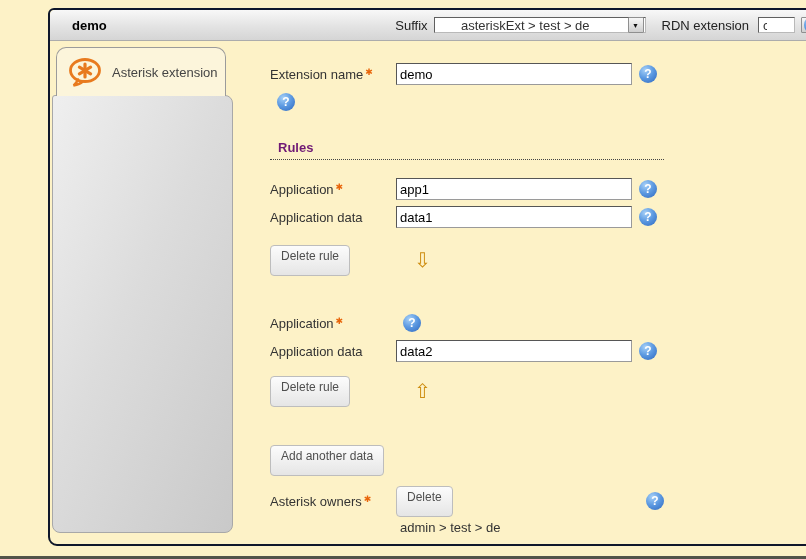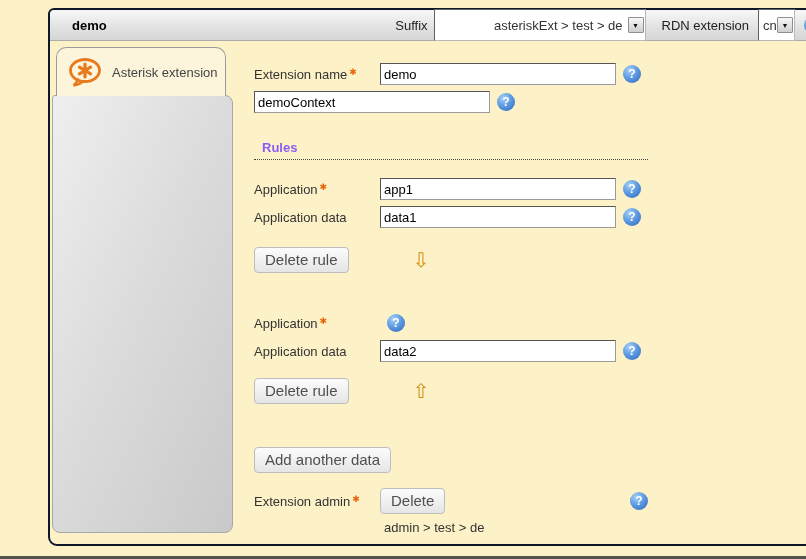--- a/index.html
+++ b/index.html
@@ -17,22 +17,22 @@
   
   .header-bar {
     height:31px; background:linear-gradient(#F8F8F8,#E3E3E3 55%,#D5D5D5);
     border-bottom:1px solid #ACACAC; border-radius:5px 5px 0 0;
     display:flex; align-items:center; padding:0 14px 0 22px;
   }
   .title { font-weight:bold; color:#000; }
   .header-right { margin-left:auto; display:flex; align-items:center; }
   .hdr-label { color:#222; }
   .fake-select {
-    background:#fff; height:32px; display:flex; align-items:center;
-    border:1px solid #777; border-color:#5F5F5F #B9B9B9 #B9B9B9 #5F5F5F;
+    background:#fff; height:16px; display:flex; align-items:center;
+    border:1px solid #777; border-color:#5F5F5F #B9B9B9 #B9B9B9 #5F5F5F;gap:33px;
   }
   .select-text { flex:1; padding:0 4px; white-space:nowrap; overflow:hidden; }
   .align-r { text-align:right; }
   .select-btn {
     width:16px; height:16px; margin:1px; flex:none;
     background:linear-gradient(#F7F7F7,#CFCFCF);
     border:1px solid #8F8F8F; border-radius:1px;
     display:flex; align-items:center; justify-content:center;
     font-size:7px; color:#111; cursor:pointer;
   }
@@ -54,43 +54,43 @@
     border-radius:10px 10px 0 0;
     display:flex; align-items:center; gap:9px; padding-left:10px; cursor:pointer;
   }
   .side-tab-label { color:#444; }
   .side-panel {
     width:181px; height:438px; margin-top:-1px;
     background:linear-gradient(115deg,#EFEFEF 0%,#DCDCDC 45%,#C9C9C9 100%);
     border:1px solid #A8A8A8; border-radius:3px 8px 8px 8px;
   }
   
-  .content { position:absolute; left:204px; top:52px; width:394px; }
+  .content { position:absolute; left:220px; top:52px; width:394px; }
   .row { display:flex; align-items:center; height:24px; }
   .lbl { width:126px; flex:none; color:#333; }
   .req {
     color:#E8650A; font-size:9px; position:relative; top:-4px; margin-left:2px;
     font-family:"DejaVu Sans",sans-serif;
   }
   input.txt {
     width:236px; height:22px; flex:none;
     border:1px solid; border-color:#565656 #9A9A9A #9A9A9A #565656;
     background:#fff; padding:0 3px;
     font:13px "Liberation Sans","DejaVu Sans",sans-serif; color:#000;
   }
   .row .help-icon { margin-left:7px; }
   .m4 { margin-top:4px; }
   .section-heading {
-    margin-top:26px; font-weight:bold; color:#8b5cf6;
+    margin-top:26px; font-weight:bold; color:#701a75;
     border-bottom:1px dotted #444; padding:0 0 4px 8px;
   }
   .btn {
     display:inline-block; background:linear-gradient(#FCFCFC,#E5E5E5);
-    border:1px solid #BDBDBD; border-radius:4px; padding:3px 10px 4px;
-    color:#4F4F4F; font-size:15px; cursor:pointer;
+    border:1px solid #BDBDBD; border-radius:4px; padding:3px 10px 12px;
+    color:#4F4F4F; font-size:12px; cursor:pointer;
     font-family:"Liberation Sans","DejaVu Sans",sans-serif;
   }
   .rule1-top { margin-top:17px; }
   .btn-row1 { margin-top:19px; }
   .rule2-top { margin-top:39px; }
   .btn-row2 { margin-top:16px; }
   .move-icon {
     margin-left:64px; color:#CE8E12; font-size:20px; line-height:20px;
     cursor:pointer; font-family:"DejaVu Sans",sans-serif;
   }
@@ -141,21 +141,20 @@
 
   <div class="content">
 
     <div class="row">
       <span class="lbl"><span>Extension name</span><span class="req">✱</span></span>
       <input class="txt" type="text" value="demo" style="">
       <span class="help-icon">?</span>
     </div>
 
     <div class="row m4">
-      <input class="txt" type="text" value="demoContext" style="">
       <span class="help-icon">?</span>
     </div>
 
     <div class="section-heading">Rules</div>
 
     <div class="row rule1-top">
       <span class="lbl"><span>Application</span><span class="req">✱</span></span>
       <input class="txt" type="text" value="app1" style="">
       <span class="help-icon">?</span>
     </div>
@@ -181,21 +180,21 @@
     <div class="row btn-row2">
       <button class="btn">Delete rule</button>
       <span class="move-icon">⇧</span>
     </div>
 
     <div class="row add-row">
       <button class="btn">Add another data</button>
     </div>
 
     <div class="row owners-row">
-      <span class="lbl"><span>Extension admin</span><span class="req">✱</span></span>
+      <span class="lbl"><span>Asterisk owners</span><span class="req">✱</span></span>
       <button class="btn">Delete</button>
       <span class="owners-spacer"></span>
       <span class="help-icon">?</span>
     </div>
     <div class="owners-value">admin &gt; test &gt; de</div>
 
   </div>
 </div>
 
 <div class="bottom-line"></div>

